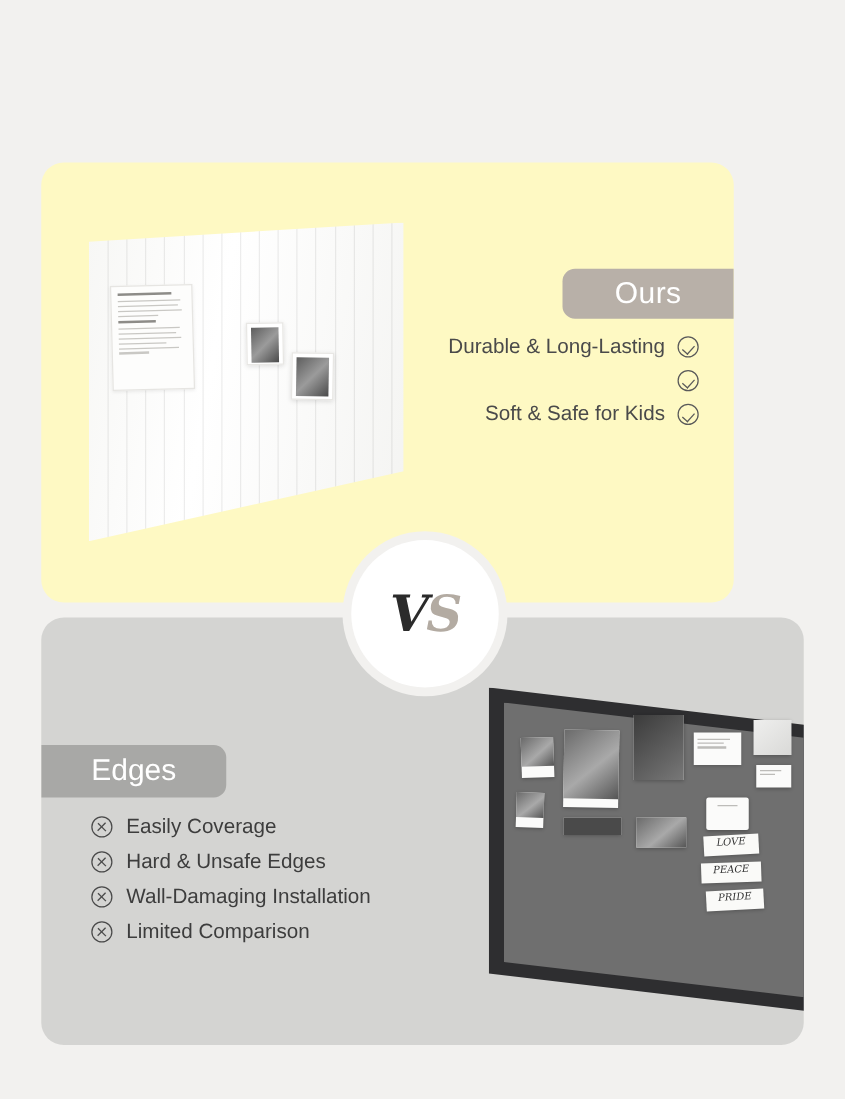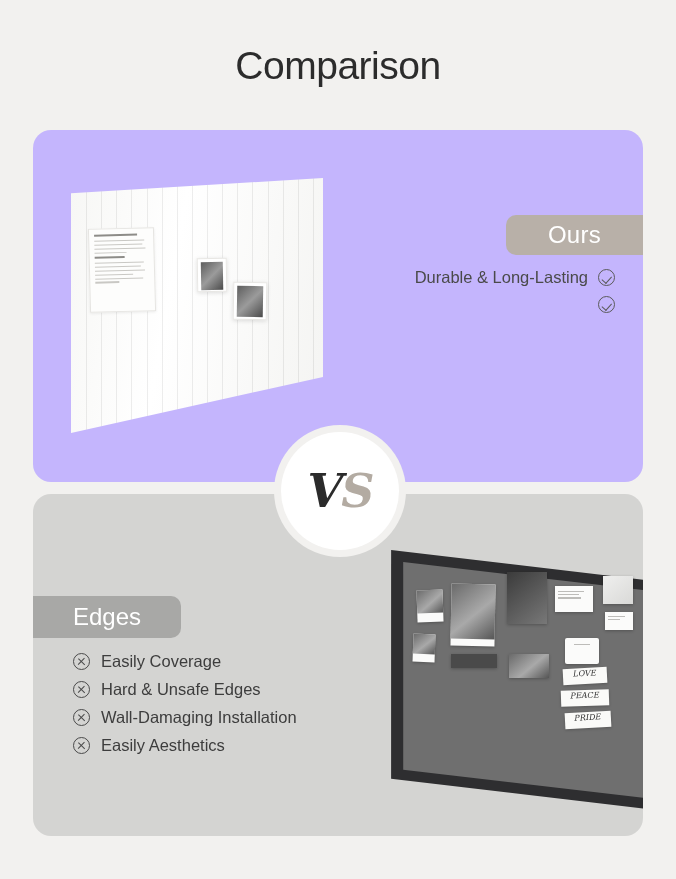--- a/index.html
+++ b/index.html
@@ -28,23 +28,23 @@
     font-weight: 400;
     letter-spacing: -0.5px;
     color: #2c2c2c;
   }
 
   
   .ours-panel {
     position: absolute;
     left: 33px;
     top: 130px;
-    width: 610px;
+    width: 554px;
     height: 352px;
-    background: #c4b5fd;
+    background: #fef9c3;
     border-radius: 18px;
     overflow: hidden;
   }
 
   
   .wall-art {
     position: absolute;
     left: 8px;
     top: 40px;
     width: 300px;
@@ -166,21 +166,21 @@
     border-radius: 50%;
     background: #ffffff;
     box-shadow: 0 0 0 7px #f2f1ef;
     z-index: 5;
     display: flex;
     align-items: center;
     justify-content: center;
   }
   .vs-text {
     font-family: "DejaVu Serif", serif;
-    font-size: 46px;
+    font-size: 40px;
     font-weight: 700;
     font-style: italic;
     letter-spacing: -2px;
   }
   .vs-v { color: #2b2b2b; }
   .vs-s { color: #b3aba2; }
 
   
   .others-panel {
     position: absolute;
@@ -291,21 +291,20 @@
     color: #333;
     text-align: center;
     line-height: 12px;
   }
 </style>
 </head>
 <body>
 
 <div class="page">
 
-  <div class="page-title">Comparison</div>
 
   <div class="ours-panel">
 
     <div class="wall-art">
       <div class="wall-shape">
         <div class="slat" style="left:6%"></div>
         <div class="slat" style="left:12%"></div>
         <div class="slat" style="left:18%"></div>
         <div class="slat" style="left:24%"></div>
         <div class="slat" style="left:30%"></div>
@@ -348,20 +347,24 @@
     <div class="ours-tab">Ours</div>
 
     <div class="ours-list">
       <div class="ours-item">
         <span class="txt">Durable &amp; Long-Lasting</span>
         <span class="tick"></span>
       </div>
       <div class="ours-item">
         <span class="tick"></span>
       </div>
+      <div class="ours-item">
+        <span class="txt">Soft &amp; Safe for Kids</span>
+        <span class="tick"></span>
+      </div>
     </div>
   </div>
 
   <div class="vs-badge">
     <span class="vs-text">
       <span class="vs-v">V</span><span class="vs-s">S</span>
     </span>
   </div>
 
   <div class="others-panel">
@@ -376,21 +379,21 @@
       <div class="others-item">
         <span class="cross"></span>
         <span class="txt">Hard &amp; Unsafe Edges</span>
       </div>
       <div class="others-item">
         <span class="cross"></span>
         <span class="txt">Wall-Damaging Installation</span>
       </div>
       <div class="others-item">
         <span class="cross"></span>
-        <span class="txt">Easily Aesthetics</span>
+        <span class="txt">Limited Comparison</span>
       </div>
     </div>
 
     <div class="cork-art">
       <div class="cork-frame"></div>
       <div class="cork-inner"></div>
 
       <div class="note" style="left:52px; top:40px; width:26px; height:32px; transform:rotate(-2deg);">
         <div class="ph"></div>
       </div>

